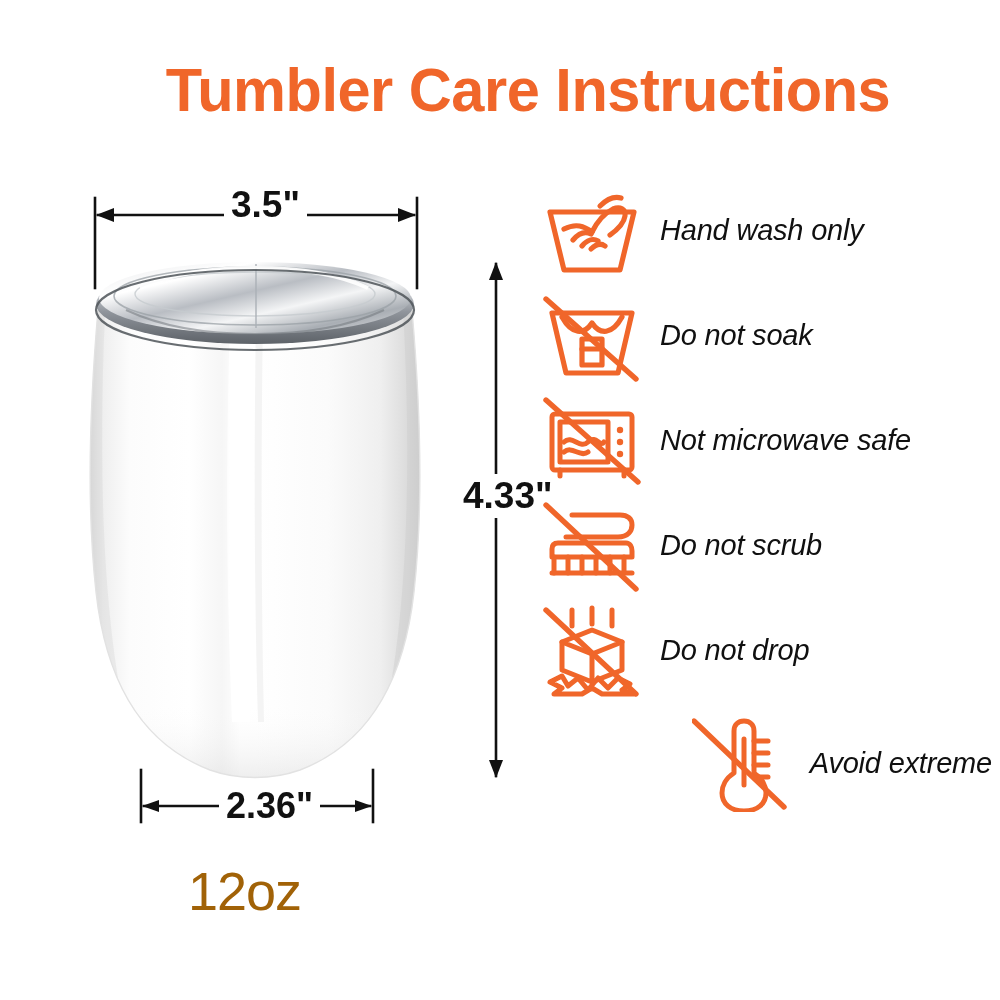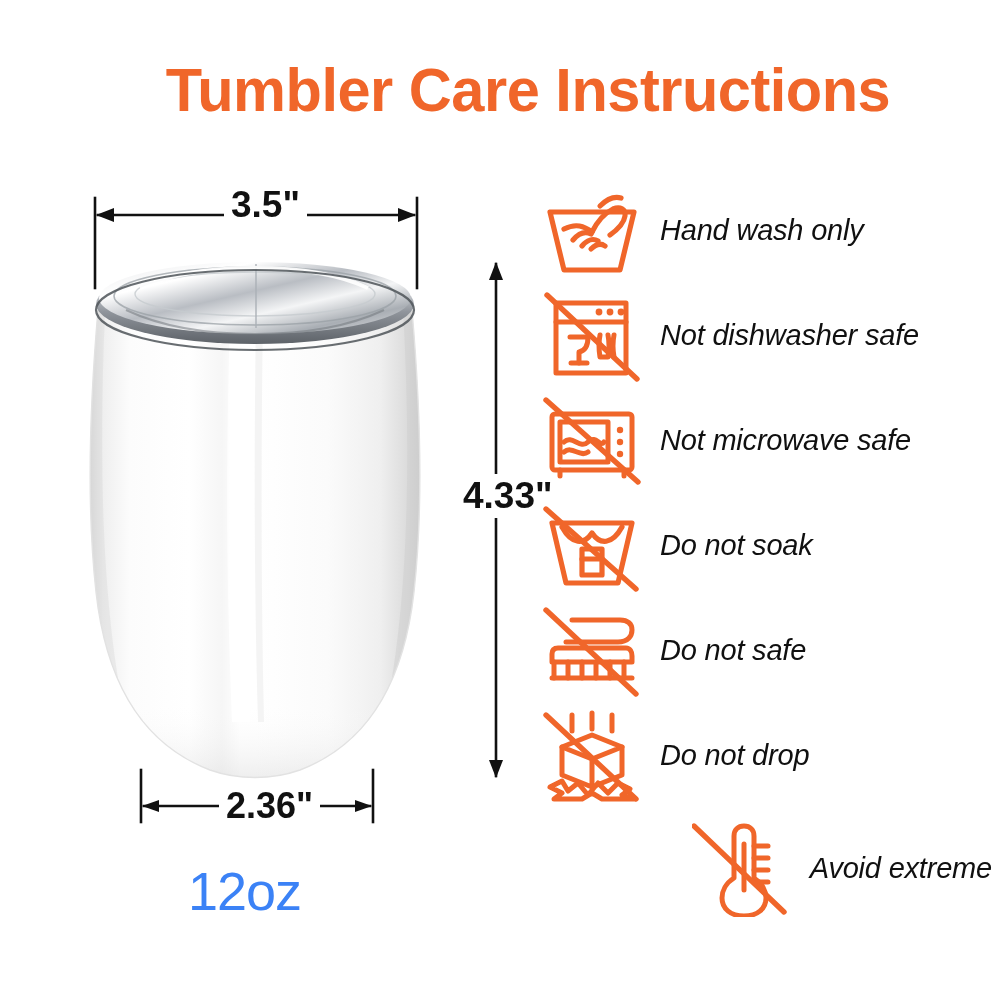--- a/index.html
+++ b/index.html
@@ -30,21 +30,21 @@
   .dim-svg{position:absolute;left:0;top:0;width:1000px;height:1000px;pointer-events:none;}
   .dim-label{
     position:absolute;color:#111;font-weight:600;
     background:#fff;padding:0 7px;white-space:nowrap;
   }
   .dim-top{left:196px;top:183px;font-size:37px;line-height:44px;}
   .dim-right{left:428px;top:474px;font-size:37px;line-height:44px;}
   .dim-bottom{left:191px;top:785px;font-size:36px;line-height:42px;}
   .cap-label{
     position:absolute;left:160px;top:860px;
-    font-size:54px;line-height:62px;color:#3b82f6;font-weight:500;
+    font-size:54px;line-height:62px;color:#a16207;font-weight:500;
     letter-spacing:-1px;white-space:nowrap;
   }
 
   
   .care-list{position:absolute;left:512px;top:178px;width:452px;}
   .care-row{
     position:relative;height:105px;
     display:flex;align-items:center;gap:16px;
   }
   .care-row.tall{height:120px;justify-content:flex-end;}
@@ -179,36 +179,32 @@
           <path d="M31,58 C37,51 43,49 49,52"></path>
           <path d="M40,64 C45,58 51,56 56,59"></path>
           <path d="M49,67 C54,62 59,61 63,64"></path>
           <path d="M50,50 C55,40 63,31 71,27 C78,24 84,27 83,34 C82,41 75,48 68,53"></path>
           <path d="M58,24 C64,18 72,14 79,16"></path>
         </svg>
       </span>
       <span class="care-text">Hand wash only</span>
     </div>
 
-    <div class="care-row">
-      <span class="care-icon">
-        <svg viewBox="0 0 100 97" fill="none" stroke="#F0662A" stroke-width="5" stroke-linecap="round" stroke-linejoin="round">
-          <rect x="14" y="16" width="70" height="70"></rect>
-          <line x1="14" y1="35" x2="84" y2="35"></line>
-          <circle cx="57" cy="25" r="3.4" fill="#F0662A" stroke="none"></circle>
-          <circle cx="68" cy="25" r="3.4" fill="#F0662A" stroke="none"></circle>
-          <circle cx="79" cy="25" r="3.4" fill="#F0662A" stroke="none"></circle>
-          <path d="M28,50 L46,50 C46,60 42,64 37,65 L37,76"></path>
-          <line x1="29" y1="76" x2="45" y2="76"></line>
-          <path d="M58,48 C58,48 56,58 58,70 L66,70 C68,58 66,48 66,48"></path>
-          <path d="M72,48 C72,48 70,58 72,70"></path>
-          <path d="M5,8 L95,92" stroke-width="5.4"></path>
-        </svg>
-      </span>
-      <span class="care-text">Not dishwasher safe</span>
+
+    <div class="care-row">
+      <span class="care-icon">
+        <svg viewBox="0 0 100 97" fill="none" stroke="#F0662A" stroke-width="5.2" stroke-linecap="round" stroke-linejoin="round">
+          <path d="M10,26 L90,26 L76,86 L24,86 Z"></path>
+          <path d="M20,30 C30,48 42,48 50,36 C58,48 70,48 80,30"></path>
+          <rect x="40" y="52" width="20" height="26"></rect>
+          <line x1="40" y1="62" x2="60" y2="62"></line>
+          <path d="M4,12 L94,92" stroke-width="5.4"></path>
+        </svg>
+      </span>
+      <span class="care-text">Do not soak</span>
     </div>
 
     <div class="care-row">
       <span class="care-icon">
         <svg viewBox="0 0 100 97" fill="none" stroke="#F0662A" stroke-width="5" stroke-linecap="round" stroke-linejoin="round">
           <rect x="10" y="22" width="80" height="56" rx="3"></rect>
           <rect x="18" y="30" width="48" height="40"></rect>
           <path d="M22,50 C30,42 38,58 46,50 C54,42 58,56 62,50"></path>
           <path d="M22,60 C30,53 38,66 46,60"></path>
           <circle cx="78" cy="38" r="3.2" fill="#F0662A" stroke="none"></circle>
@@ -217,47 +213,34 @@
           <line x1="18" y1="78" x2="18" y2="84"></line>
           <line x1="82" y1="78" x2="82" y2="84"></line>
           <path d="M4,8 L96,90" stroke-width="5.4"></path>
         </svg>
       </span>
       <span class="care-text">Not microwave safe</span>
     </div>
 
     <div class="care-row">
       <span class="care-icon">
-        <svg viewBox="0 0 100 97" fill="none" stroke="#F0662A" stroke-width="5.2" stroke-linecap="round" stroke-linejoin="round">
-          <path d="M10,26 L90,26 L76,86 L24,86 Z"></path>
-          <path d="M20,30 C30,48 42,48 50,36 C58,48 70,48 80,30"></path>
-          <rect x="40" y="52" width="20" height="26"></rect>
-          <line x1="40" y1="62" x2="60" y2="62"></line>
-          <path d="M4,12 L94,92" stroke-width="5.4"></path>
-        </svg>
-      </span>
-      <span class="care-text">Do not soak</span>
-    </div>
-
-    <div class="care-row">
-      <span class="care-icon">
         <svg viewBox="0 0 100 97" fill="none" stroke="#F0662A" stroke-width="5" stroke-linecap="round" stroke-linejoin="round">
           <path d="M24,40 L76,40 C86,40 90,34 90,28 C90,22 86,18 78,18 L30,18"></path>
           <path d="M16,46 L84,46 C88,46 90,50 90,54 L90,60 L10,60 L10,52 C10,48 12,46 16,46 Z"></path>
           <line x1="12" y1="60" x2="12" y2="76"></line>
           <line x1="26" y1="60" x2="26" y2="76"></line>
           <line x1="40" y1="60" x2="40" y2="76"></line>
           <line x1="54" y1="60" x2="54" y2="76"></line>
           <line x1="68" y1="60" x2="68" y2="76"></line>
           <line x1="82" y1="60" x2="82" y2="76"></line>
           <line x1="10" y1="76" x2="90" y2="76"></line>
           <path d="M4,8 L94,92" stroke-width="5.4"></path>
         </svg>
       </span>
-      <span class="care-text">Do not safe</span>
+      <span class="care-text">Do not scrub</span>
     </div>
 
     <div class="care-row">
       <span class="care-icon">
         <svg viewBox="0 0 100 97" fill="none" stroke="#F0662A" stroke-width="5" stroke-linecap="round" stroke-linejoin="round">
           <line x1="30" y1="8" x2="30" y2="24"></line>
           <line x1="50" y1="6" x2="50" y2="22"></line>
           <line x1="70" y1="8" x2="70" y2="24"></line>
           <path d="M20,40 L50,28 L80,40 L50,52 Z"></path>
           <path d="M20,40 L20,68 L50,80 L50,52"></path>

